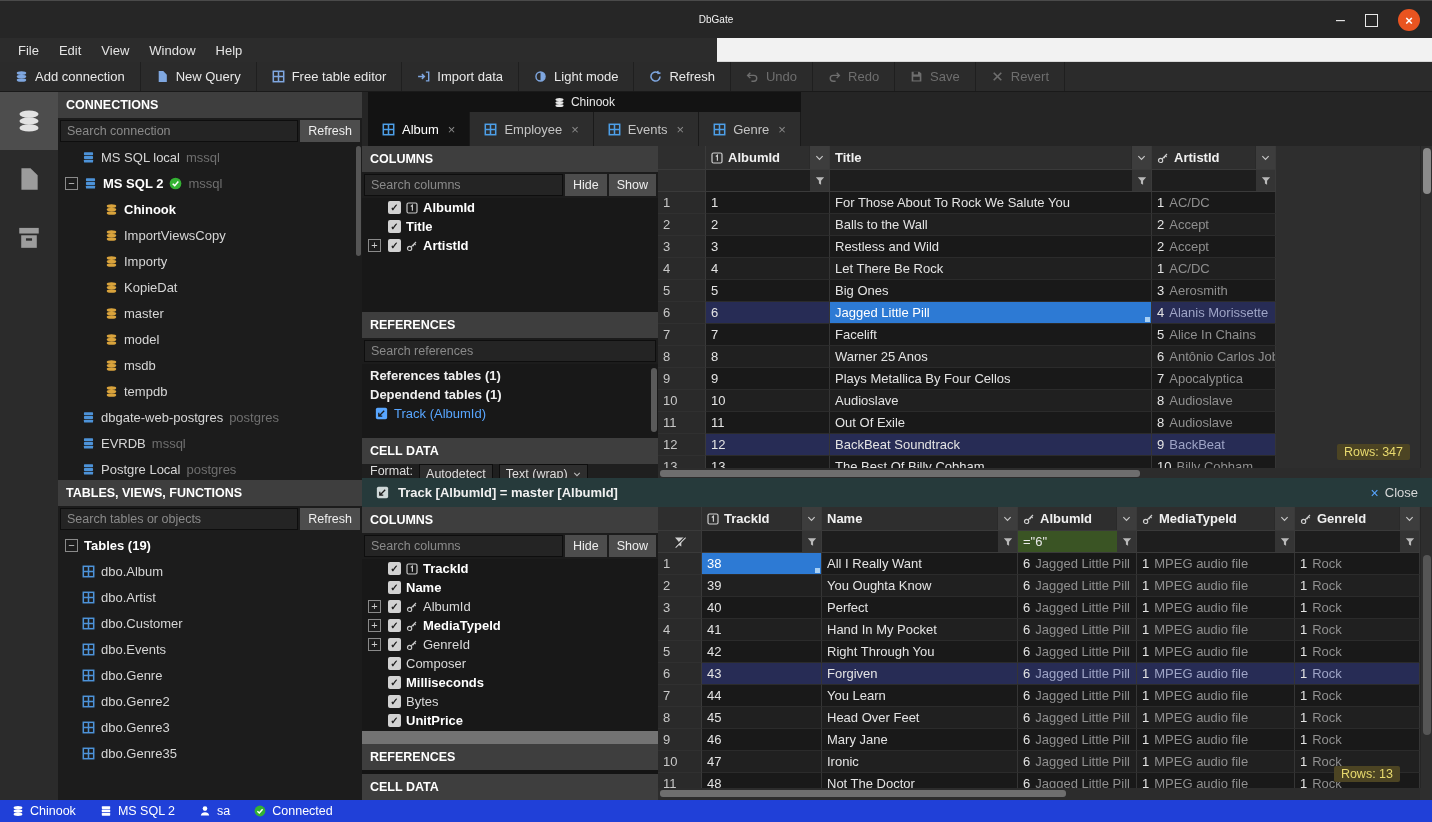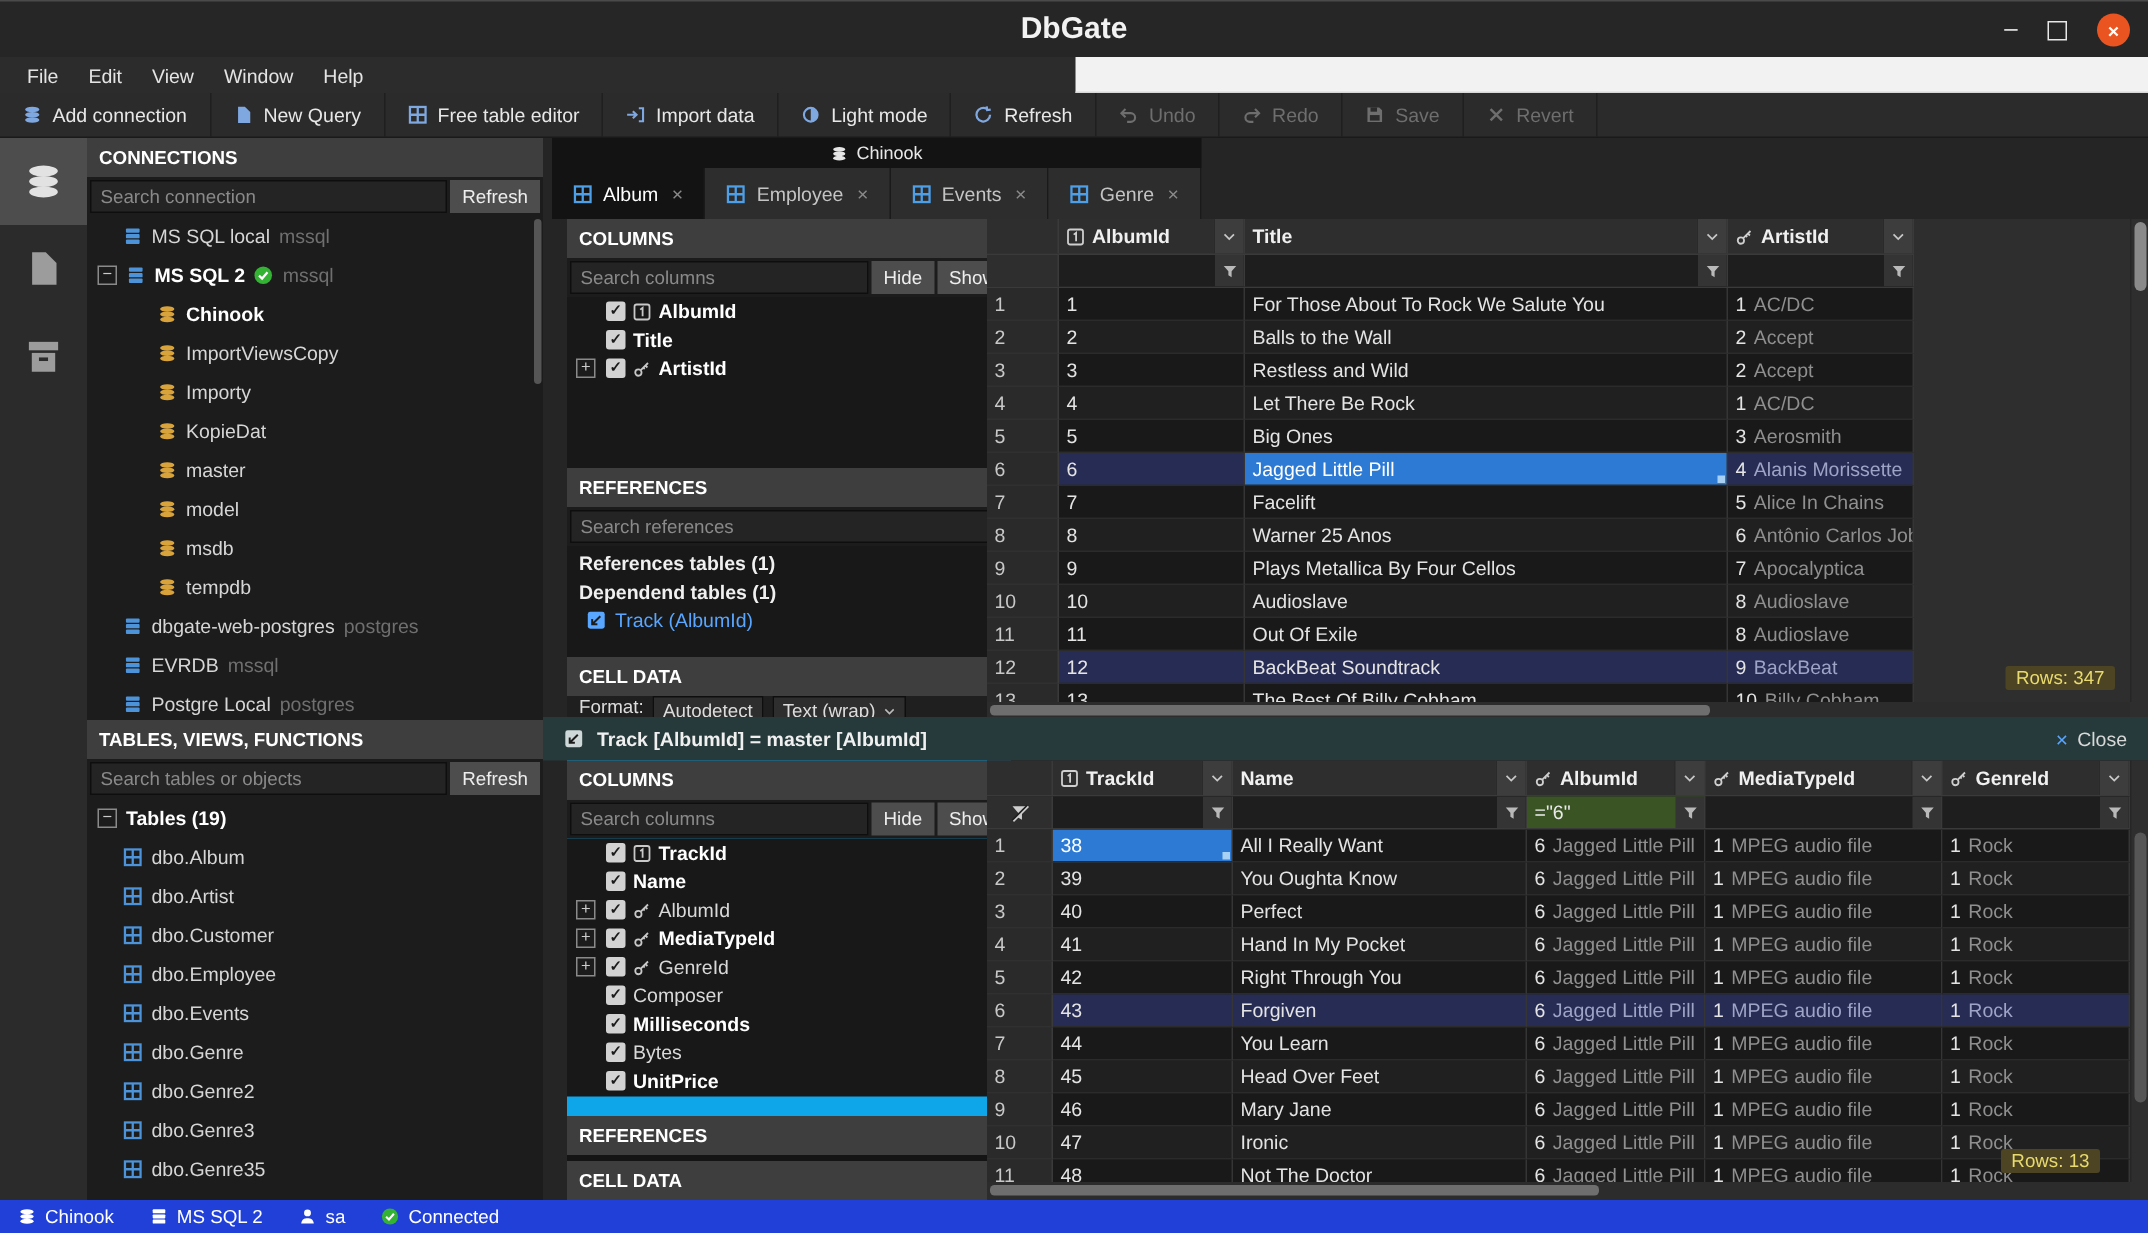--- a/index.html
+++ b/index.html
@@ -5,21 +5,21 @@
   html,body{margin:0;padding:0;background:#000;}
   .app{position:relative;width:1432px;height:822px;overflow:hidden;background:#252525;
        font-family:"Liberation Sans",sans-serif;font-size:13px;color:#ddd;}
   .ic{display:inline-flex;align-items:center;justify-content:center;line-height:0;}
   .ic svg{width:13px;height:13px;display:block;}
   .bold{font-weight:bold;color:#fff;}
 
   
   .titlebar{position:absolute;top:0;left:0;width:1432px;height:38px;background:#262626;
             border-top:1px solid #4a4a4a;box-sizing:border-box;display:flex;align-items:center;justify-content:center;}
-  .tb-title{font-weight:bold;color:#f2f2f2;font-size:20px;}
+  .tb-title{font-weight:normal;color:#f2f2f2;font-size:10px;}
   .tb-controls{position:absolute;right:12px;top:0;height:38px;display:flex;align-items:center;gap:20px;}
   .wc-min{color:#e8e8e8;font-size:16px;line-height:10px;}
   .wc-max{width:11px;height:11px;border:1.5px solid #e8e8e8;}
   .wc-close{width:22px;height:22px;border-radius:50%;background:#e95420;color:#fff;display:flex;
             align-items:center;justify-content:center;font-size:13px;font-weight:bold;}
 
   
   .menubar{position:absolute;top:38px;left:0;width:1432px;height:24px;display:flex;}
   .menubar-left{width:717px;background:#2c2c2c;display:flex;align-items:center;padding-left:8px;box-sizing:border-box;}
   .menu-item{padding:0 10px;color:#e4e4e4;}
@@ -72,21 +72,21 @@
            justify-content:center;gap:6px;}
   .tg-head .ic svg{width:11px;height:11px;}
   .tabs{display:flex;height:34px;}
   .tab{display:flex;align-items:center;gap:7px;padding:0 14px;background:#2d2d2d;color:#c4c4c4;
        border-right:1px solid #1a1a1a;}
   .tab.active{background:#131313;color:#fff;text-align:center;}
   .tab .tx{color:#8a8a8a;margin-left:2px;}
   .tab .ic{color:#4d9fe8;}
 
   
-  .manager{position:absolute;left:16px;width:296px;background:#0ea5e9;display:flex;flex-direction:column;overflow:hidden;}
+  .manager{position:absolute;left:0;width:296px;background:#737373;display:flex;flex-direction:column;overflow:hidden;}
   #mgr-top{top:54px;height:332px;}
   #mgr-bottom{top:415px;height:293px;}
   .tree{background:#181818;overflow:hidden;flex:none;}
   #tree-top{height:114px;}
   #tree-bottom{height:172px;}
   .tree-row{height:19px;display:flex;align-items:center;gap:5px;padding-left:26px;position:relative;color:#d9d9d9;}
   .tree-row .xp{position:absolute;left:6px;top:3px;}
   .tree-row .ic{color:#c8c8c8;}
   .tree-row .ic svg{width:12px;height:12px;}
   .cb{width:13px;height:13px;background:#d2d2d2;border-radius:2px;color:#1a1a1a;font-size:10px;line-height:13px;
@@ -505,29 +505,20 @@
           </span>
           <span>dbo.Customer</span>
         </div>
         <div class="item lvl1">
           <span class="ic blue">
             <svg viewBox="0 0 12 12" fill="none" stroke="currentColor" stroke-width="1.4">
               <rect x="1.2" y="1.2" width="9.6" height="9.6"></rect>
               <path d="M1.2 6h9.6M6 1.2v9.6"></path>
             </svg>
           </span>
-          <span>dbo.Employee</span>
-        </div>
-        <div class="item lvl1">
-          <span class="ic blue">
-            <svg viewBox="0 0 12 12" fill="none" stroke="currentColor" stroke-width="1.4">
-              <rect x="1.2" y="1.2" width="9.6" height="9.6"></rect>
-              <path d="M1.2 6h9.6M6 1.2v9.6"></path>
-            </svg>
-          </span>
           <span>dbo.Events</span>
         </div>
         <div class="item lvl1">
           <span class="ic blue">
             <svg viewBox="0 0 12 12" fill="none" stroke="currentColor" stroke-width="1.4">
               <rect x="1.2" y="1.2" width="9.6" height="9.6"></rect>
               <path d="M1.2 6h9.6M6 1.2v9.6"></path>
             </svg>
           </span>
           <span>dbo.Genre</span>

